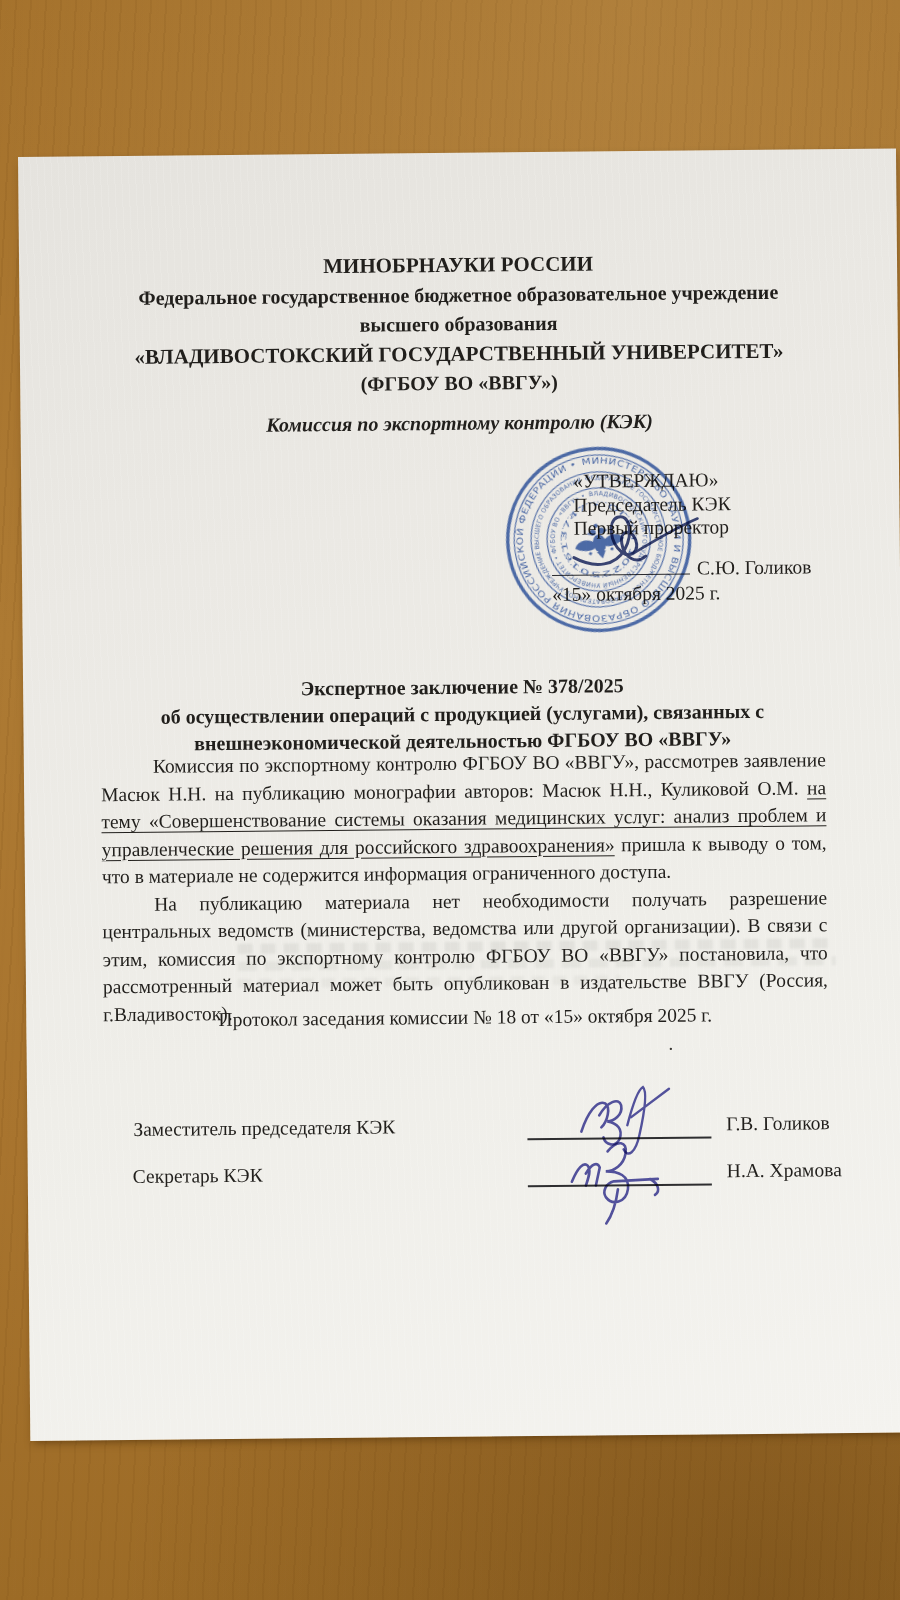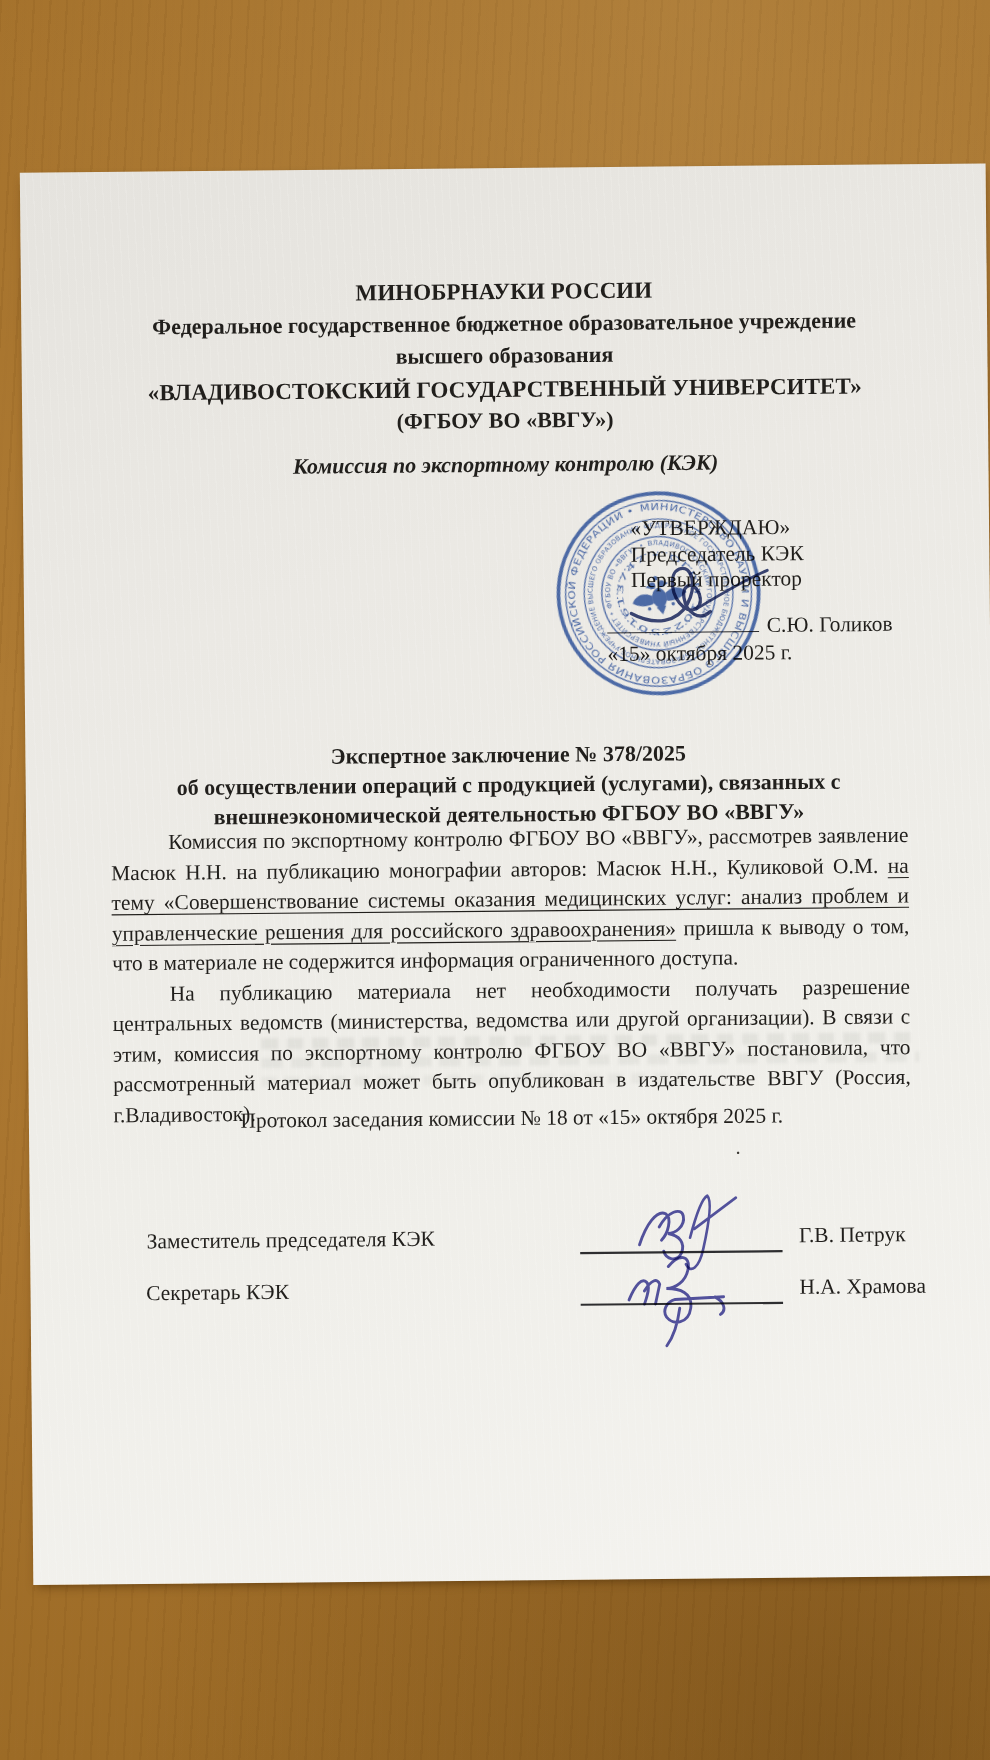--- a/index.html
+++ b/index.html
@@ -149,21 +149,21 @@
 
   <div class="protocol center">Протокол заседания комиссии № 18 от «15» октября 2025 г.</div>
   <div class="stray-dot">.</div>
 
   <div class="sig-role" style="left:106px;top:963px;">Заместитель председателя КЭК</div>
   <div class="sig-line" style="left:500px;top:986px;"></div>
   <svg class="pen" style="left:538px;top:914px;" width="128" height="96" viewBox="0 0 128 96">
     <path d="M16,66 C22,48 32,34 40,38 C46,42 42,56 36,62 M34,50 C42,36 54,32 56,40 C58,50 48,56 42,56 C52,58 58,64 54,74 C50,82 40,80 38,72" fill="none" stroke="#45449e" stroke-width="2.6" stroke-linecap="round" opacity=".9"></path>
     <path d="M62,60 C68,38 74,24 78,22 C82,26 80,44 74,70 C70,88 62,93 58,84 M66,52 L104,24" fill="none" stroke="#45449e" stroke-width="2.4" stroke-linecap="round" opacity=".9"></path>
   </svg>
-  <div class="sig-name" style="left:699px;top:963px;">Г.В. Петрук</div>
+  <div class="sig-name" style="left:699px;top:963px;">Г.В. Голиков</div>
 
   <div class="sig-role" style="left:105px;top:1010px;">Секретарь КЭК</div>
   <div class="sig-line" style="left:500px;top:1033px;"></div>
   <svg class="pen" style="left:530px;top:974px;" width="144" height="104" viewBox="0 0 144 104">
     <path d="M14,56 C20,42 26,36 30,40 C34,44 30,54 28,60 M28,48 C34,38 40,36 42,42 L38,60" fill="none" stroke="#45449e" stroke-width="2.6" stroke-linecap="round" opacity=".9"></path>
     <path d="M50,26 C60,14 70,16 68,28 C66,40 56,46 48,46 C60,46 72,50 70,64 C68,78 54,80 48,72 C44,66 48,58 56,56 L100,54 M92,54 C100,58 103,66 97,70 M60,64 C58,78 54,90 48,98" fill="none" stroke="#45449e" stroke-width="2.6" stroke-linecap="round" opacity=".9"></path>
   </svg>
   <div class="sig-name" style="left:699px;top:1010px;">Н.А. Храмова</div>
 
 </div>

